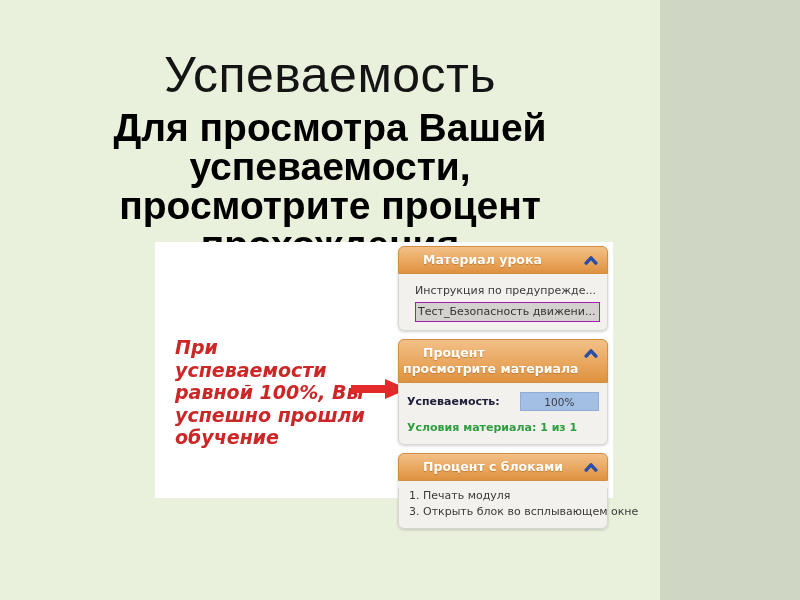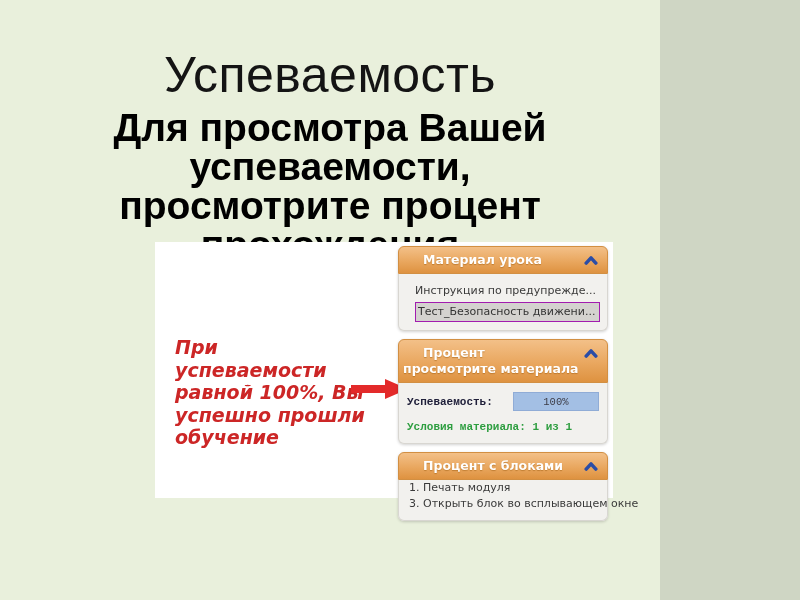--- a/index.html
+++ b/index.html
@@ -101,21 +101,21 @@
   .material-item { line-height: 15px; white-space: nowrap; cursor: pointer; }
   .material-item.selected {
     display: inline-block;
     margin-top: 4px;
     background: #d4d2cf;
     border: 1px solid #a21caf;
     padding: 1px 4px 2px 2px;
     color: #333;
   }
   
-  .body-progress { padding: 9px 8px 10px 8px; font-family: Liberation Mono, monospace; }
+  .body-progress { padding: 9px 8px 10px 8px; }
   .progress-row { display: flex; align-items: center; }
   .progress-label {
     font-size: 11px;
     font-weight: 700;
     color: #20203a;
     white-space: nowrap;
   }
   .progress-bar {
     margin-left: 20px;
     width: 96px; height: 19px;
@@ -127,21 +127,21 @@
     color: #3c3c46;
   }
   .conditions-row {
     margin-top: 10px;
     font-size: 11px;
     font-weight: 700;
     color: #2e9e40;
     white-space: nowrap;
   }
   
-  .body-operations { padding: 0 6px 9px 10px; font-size: 11px; color: #3a3a3a; }
+  .body-operations { padding: 0 6px 9px 10px; font-size: 11px; color: #3a3a3a; margin-top: 7px; }
   .operation-item { line-height: 15.5px; white-space: nowrap; cursor: pointer; }
 </style>
 </head>
 <body>
 
 <div class="slide">
 
   <div class="slide-title">Успеваемость</div>
 
   <div class="slide-subtitle">Для просмотра Вашей успеваемости,

